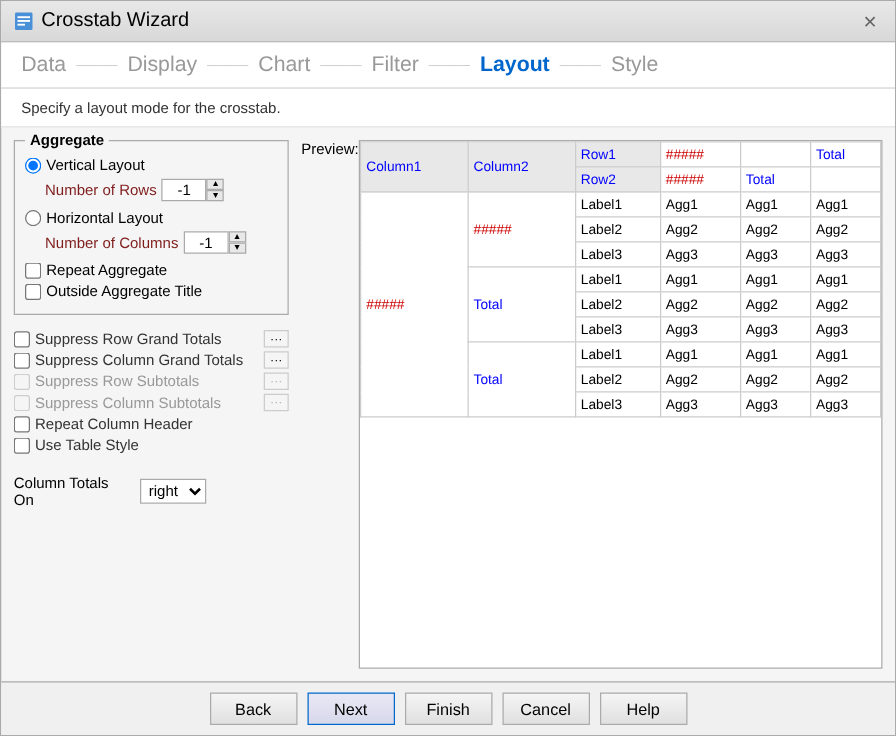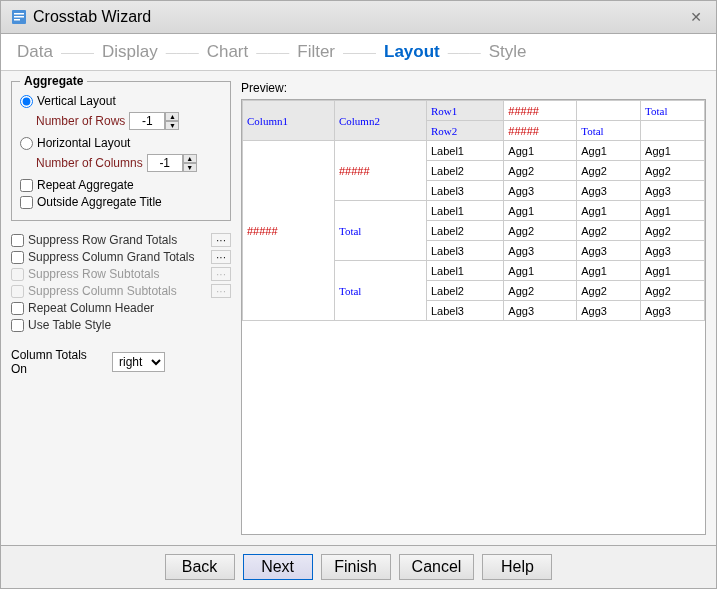--- a/index.html
+++ b/index.html
@@ -213,21 +213,21 @@
     .totals-select {
       height: 20px;
       font-size: 12px;
       border: 1px solid #aaa;
       background: #fff;
       padding: 0 2px;
     }
     .right-panel {
       flex: 1;
       display: flex;
-      flex-direction: column;
+      flex-direction: row;
     }
     .preview-label {
       font-size: 12px;
       margin-bottom: 4px;
     }
     .preview-table-container {
       border: 1px solid #aaa;
       background: #fff;
       overflow: auto;
       flex: 1;
@@ -242,40 +242,39 @@
       padding: 2px 4px;
       white-space: nowrap;
       height: 20px;
     }
     .preview-table td.header-cell {
       background: #e8e8e8;
       font-weight: normal;
     }
     .preview-table td.blue-text {
       color: #0000ff;
-      font-family: Liberation Serif, serif;
     }
     .preview-table td.hash {
       color: #cc0000;
     }
     .footer {
       border-top: 1px solid #aaa;
       background: #f0f0f0;
       padding: 8px 16px;
       display: flex;
       justify-content: center;
       gap: 8px;
     }
     .footer-btn {
       min-width: 70px;
       height: 26px;
       border: 1px solid #aaa;
       background: linear-gradient(to bottom, #f5f5f5, #e0e0e0);
       cursor: pointer;
-      font-size: 16px;
+      font-size: 13px;
       padding: 0 12px;
     }
     .footer-btn.primary {
       background: linear-gradient(to bottom, #e8e8f5, #d8d8ec);
       border-color: #0066cc;
     }
     input[type="radio"] {
       width: 13px;
       height: 13px;
     }
@@ -305,20 +304,23 @@
     <span class="nav-separator">———</span>
     <span class="nav-item">Chart</span>
     <span class="nav-separator">———</span>
     <span class="nav-item">Filter</span>
     <span class="nav-separator">———</span>
     <span class="nav-item active">Layout</span>
     <span class="nav-separator">———</span>
     <span class="nav-item">Style</span>
   </div>
 
+  <div class="subtitle">
+    <span>Specify a layout mode for the crosstab.</span>
+  </div>
 
   <div class="content">
 
     <div class="left-panel">
 
       <div class="group-box">
         <span class="group-box-title">Aggregate</span>
         <div class="group-content">
           <div class="radio-row">
             <input type="radio" name="layout" id="vertical" checked="" style="">

